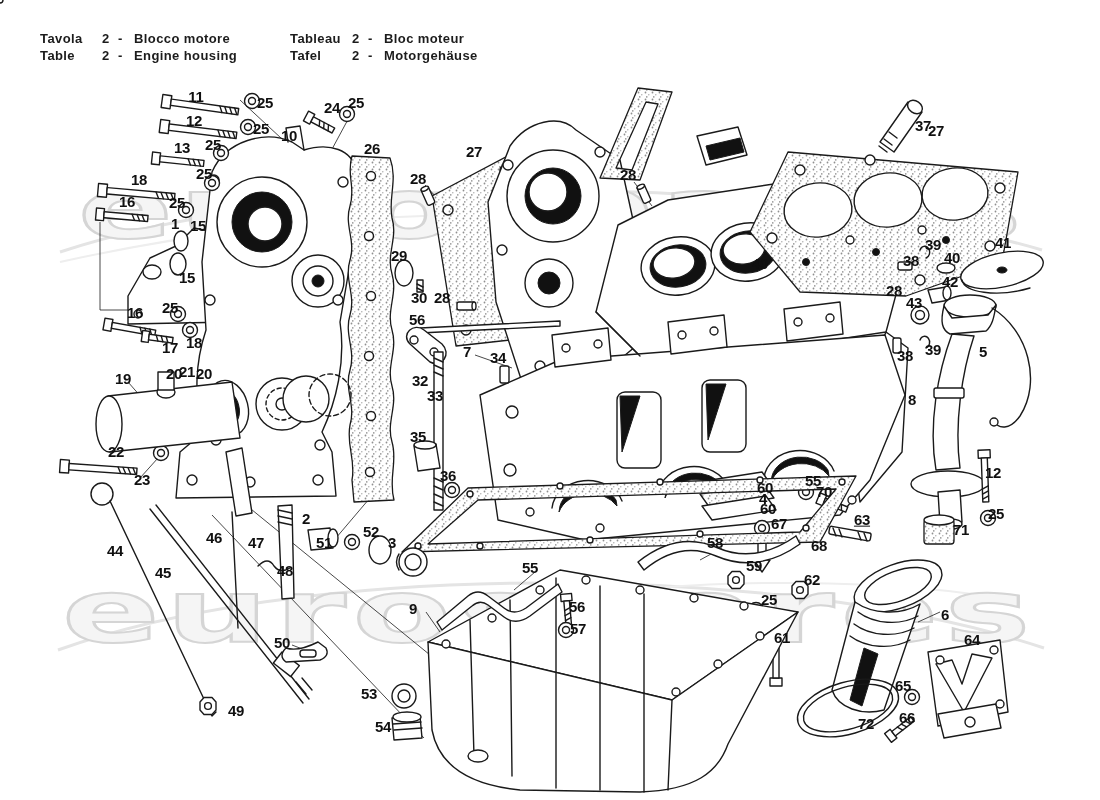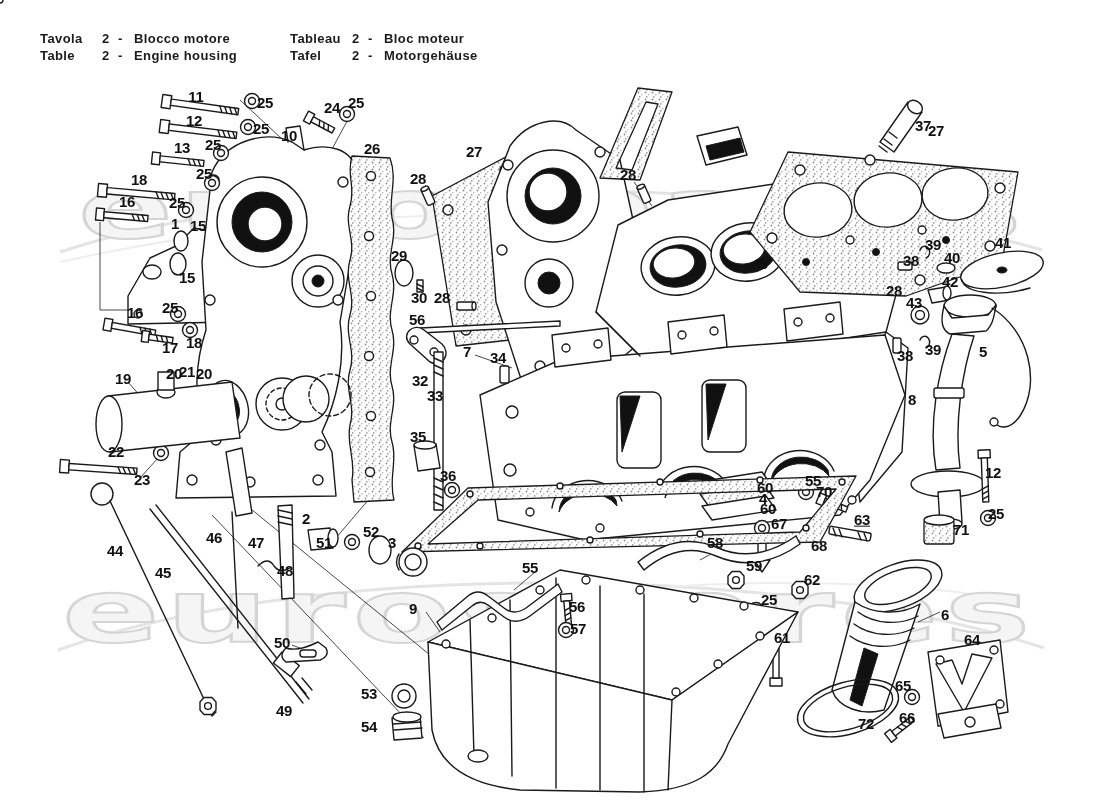--- a/index.html
+++ b/index.html
@@ -509,22 +509,22 @@
       <span class="part-label" style="left: 115px; top: 551px;">44</span>
       <span class="part-label" style="left: 163px; top: 573px;">45</span>
       <span class="part-label" style="left: 214px; top: 538px;">46</span>
       <span class="part-label" style="left: 256px; top: 543px;">47</span>
       <span class="part-label" style="left: 285px; top: 571px;">48</span>
       <span class="part-label" style="left: 306px; top: 519px;">2</span>
       <span class="part-label" style="left: 324px; top: 543px;">51</span>
       <span class="part-label" style="left: 371px; top: 532px;">52</span>
       <span class="part-label" style="left: 392px; top: 543px;">3</span>
       <span class="part-label" style="left: 282px; top: 643px;">50</span>
-      <span class="part-label" style="left: 236px; top: 711px; margin-left: 48px;">49</span>
+      <span class="part-label" style="left: 236px; top: 711px;">49</span>
       <span class="part-label" style="left: 369px; top: 694px;">53</span>
-      <span class="part-label" style="left: 369px; top: 727px;">54</span>
+      <span class="part-label" style="left: 383px; top: 727px;">54</span>
       <span class="part-label" style="left: 945px; top: 615px;">6</span>
       <span class="part-label" style="left: 972px; top: 640px;">64</span>
       <span class="part-label" style="left: 903px; top: 686px;">65</span>
       <span class="part-label" style="left: 907px; top: 718px;">66</span>
       <span class="part-label" style="left: 866px; top: 724px;">72</span>
     </div>
 </div>
 
 </body></html>

